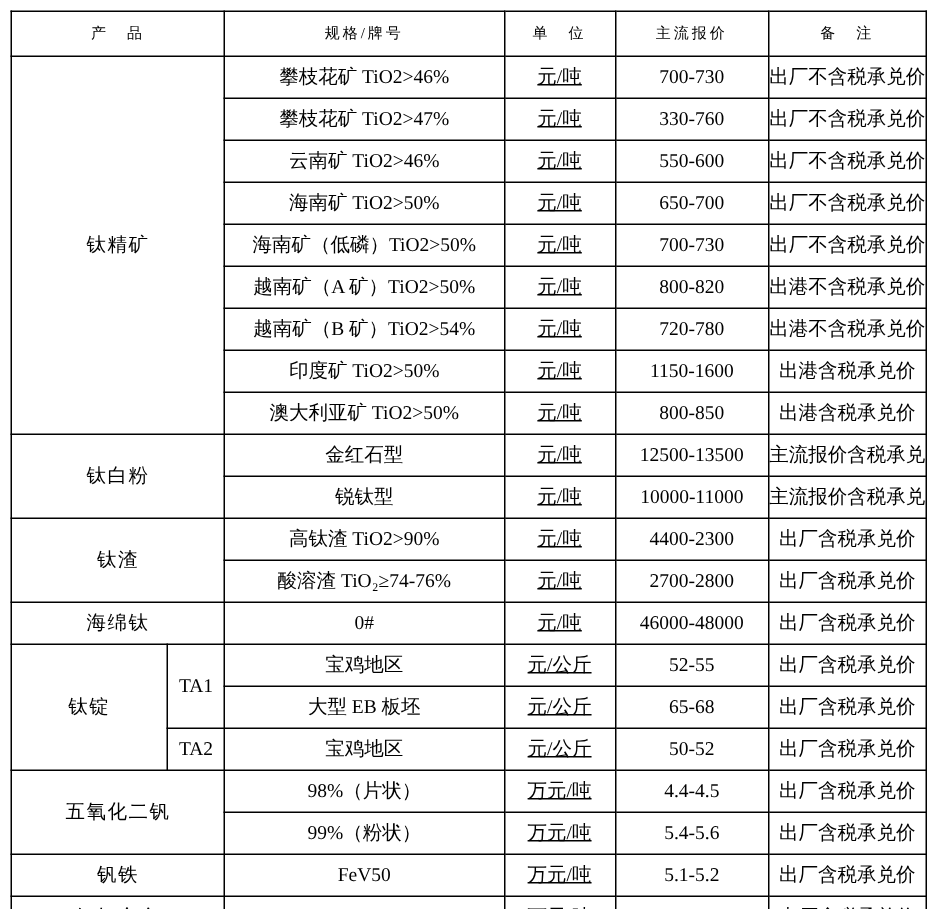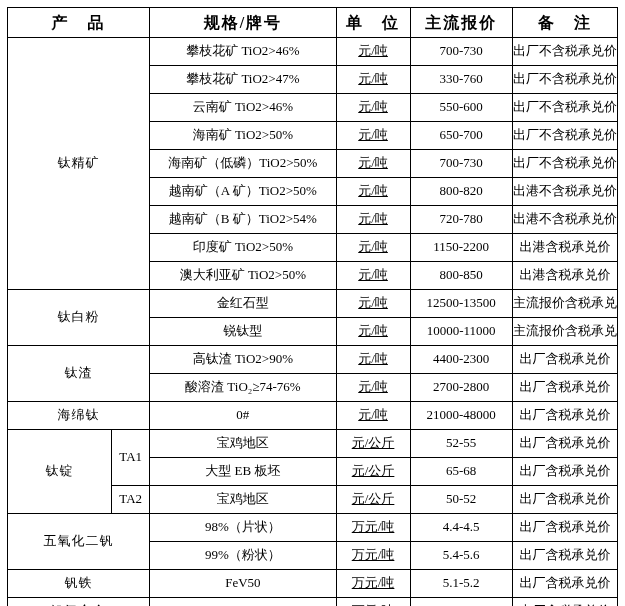--- a/index.html
+++ b/index.html
@@ -23,22 +23,22 @@
     border: 1px solid #000000;
     text-align: center;
     vertical-align: middle;
     padding: 0;
     height: 27px;
     font-size: 13px;
     font-weight: normal;
     line-height: 1.1;
   }
   #price-table thead td {
-    font-weight: bold;
-    font-size: 16px;
+    font-weight: normal;
+    font-size: 10px;
     letter-spacing: 2px;
     height: 29px;
   }
   .col-product { width: 104px; }
   .col-sub     { width: 38px;  }
   .col-spec    { width: 186px; }
   .col-unit    { width: 74px;  }
   .col-price   { width: 102px; }
   .col-remark  { width: 105px; }
   .cell-product {
@@ -125,21 +125,21 @@
       </tr>
       <tr>
         <td class="cell-spec">越南矿（B 矿）TiO2&gt;54%</td>
         <td class="cell-unit">元/吨</td>
         <td class="cell-price">720-780</td>
         <td class="cell-remark">出港不含税承兑价</td>
       </tr>
       <tr>
         <td class="cell-spec">印度矿 TiO2&gt;50%</td>
         <td class="cell-unit">元/吨</td>
-        <td class="cell-price">1150-2200</td>
+        <td class="cell-price">1150-1600</td>
         <td class="cell-remark">出港含税承兑价</td>
       </tr>
       <tr>
         <td class="cell-spec">澳大利亚矿 TiO2&gt;50%</td>
         <td class="cell-unit">元/吨</td>
         <td class="cell-price">800-850</td>
         <td class="cell-remark">出港含税承兑价</td>
       </tr>
       <tr>
         <td class="cell-product" rowspan="2" colspan="2">钛白粉</td>
@@ -164,21 +164,21 @@
       <tr>
         <td class="cell-spec">酸溶渣 TiO₂≥74-76%</td>
         <td class="cell-unit">元/吨</td>
         <td class="cell-price">2700-2800</td>
         <td class="cell-remark">出厂含税承兑价</td>
       </tr>
       <tr>
         <td class="cell-product" rowspan="1" colspan="2">海绵钛</td>
         <td class="cell-spec">0#</td>
         <td class="cell-unit">元/吨</td>
-        <td class="cell-price">21000-48000</td>
+        <td class="cell-price">46000-48000</td>
         <td class="cell-remark">出厂含税承兑价</td>
       </tr>
       <tr>
         <td class="cell-product" rowspan="3">钛锭</td>
         <td class="cell-sub" rowspan="2">TA1</td>
         <td class="cell-spec">宝鸡地区</td>
         <td class="cell-unit">元/公斤</td>
         <td class="cell-price">52-55</td>
         <td class="cell-remark">出厂含税承兑价</td>
       </tr>

